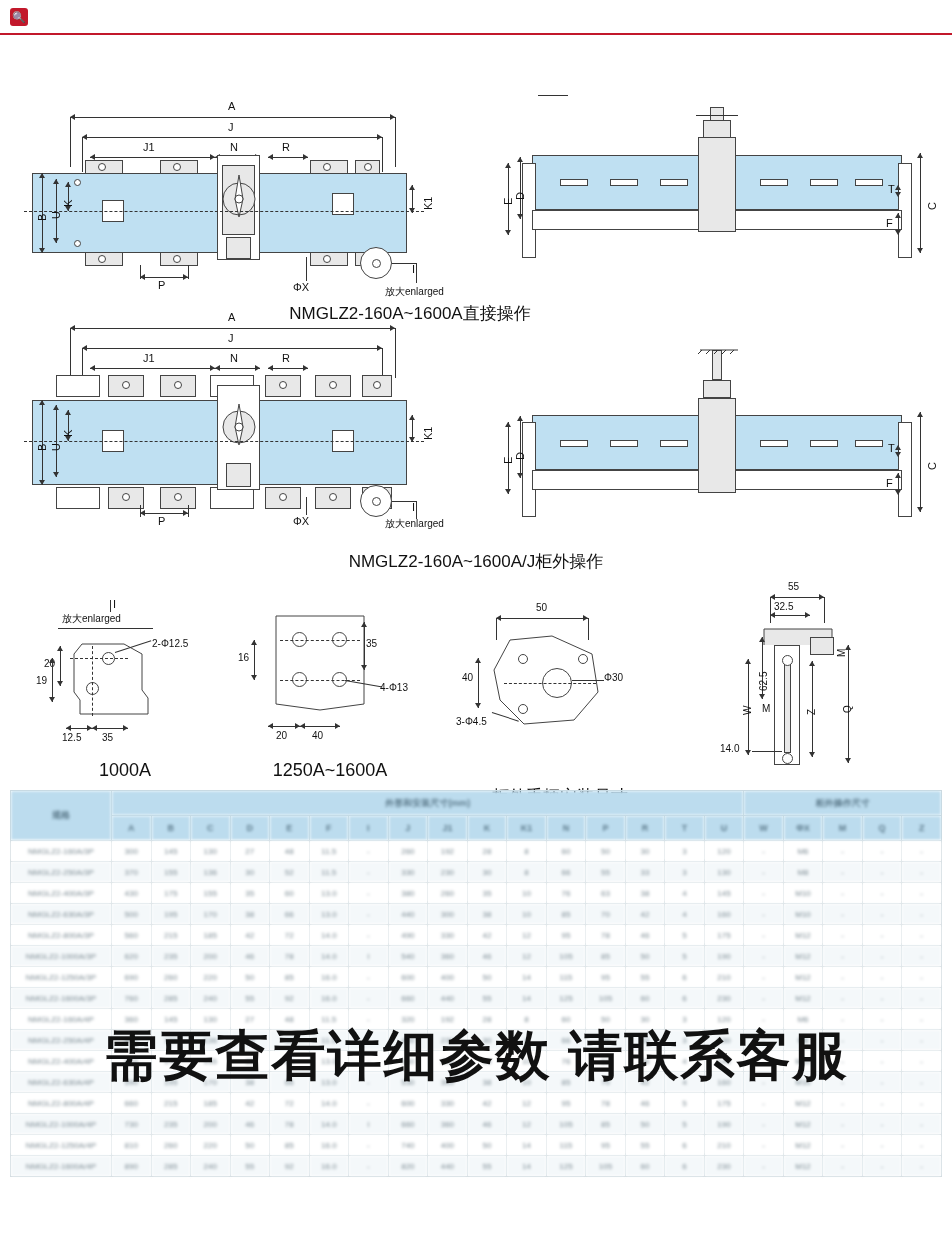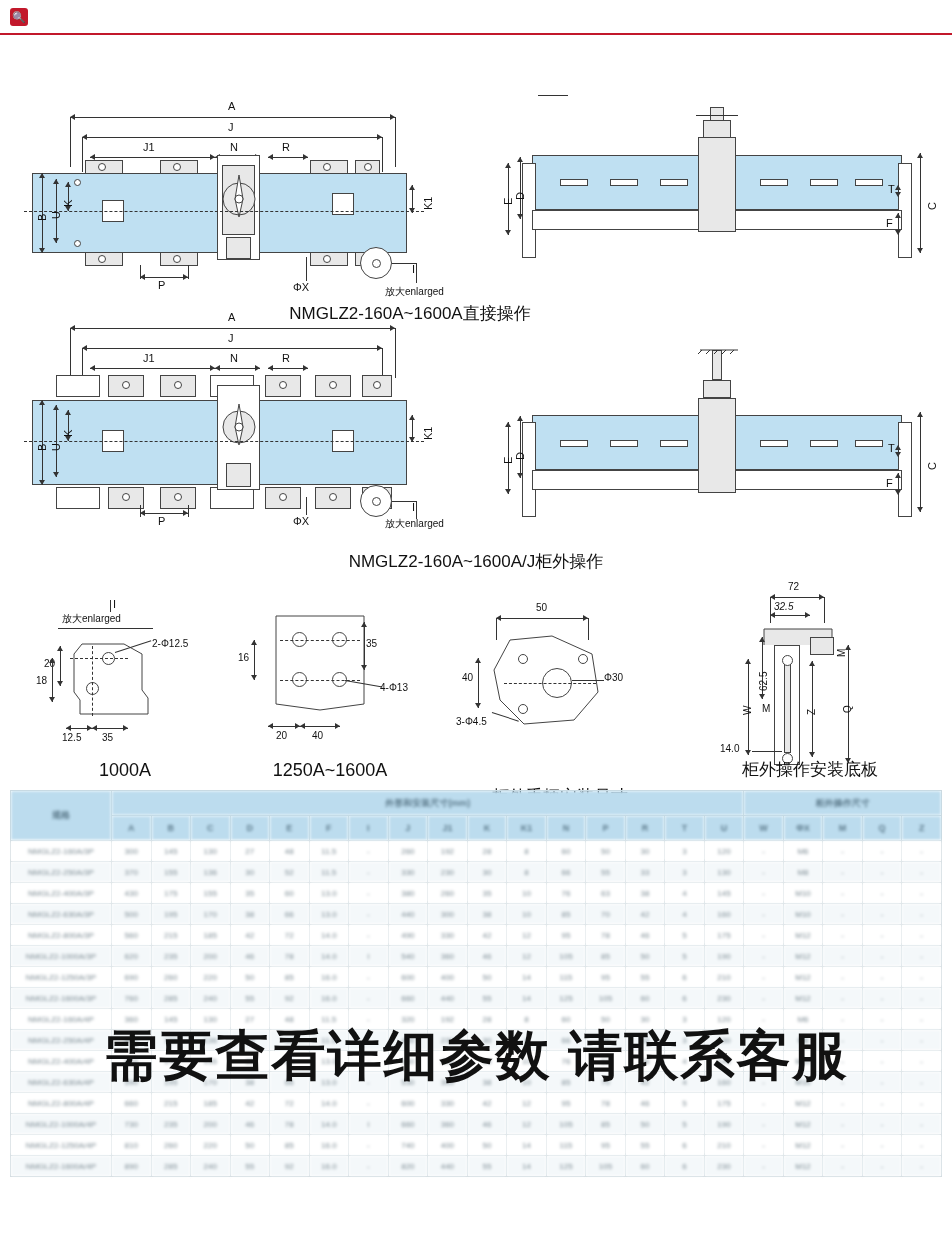--- a/index.html
+++ b/index.html
@@ -299,21 +299,21 @@
   <svg style="position:absolute;left:28px;top:40px;" width="90" height="85">
     <path d="M6 14 L14 4 L56 4 L74 14 L74 50 L80 58 L80 74 L12 74 L12 60 L6 52 Z" fill="#fff" stroke="#444"></path>
   </svg>
   <div class="circ" style="left:62px;top:52px;width:13px;height:13px;"></div>
   <div class="circ" style="left:46px;top:82px;width:13px;height:13px;"></div>
   <div class="dash" style="left:30px;top:58px;width:58px;"></div>
   <div class="ln v" style="left:52px;top:46px;height:70px;border-left:1px dashed #333;background:none;"></div>
   <div class="vdim" style="left:20px;top:46px;height:40px;"></div>
   <div class="lbl-s" style="left:4px;top:58px;">20</div>
   <div class="vdim" style="left:12px;top:58px;height:44px;"></div>
-  <div class="lbl-s" style="left:-4px;top:75px;">18</div>
+  <div class="lbl-s" style="left:-4px;top:75px;">19</div>
   <div class="dimline" style="left:26px;top:128px;width:26px;"></div>
   <div class="lbl-s" style="left:22px;top:132px;text-align:center;">12.5</div>
   <div class="dimline" style="left:52px;top:128px;width:36px;"></div>
   <div class="lbl-s" style="left:62px;top:132px;">35</div>
   <div class="ln h" style="left:75px;top:52px;width:38px;transform:rotate(-18deg);transform-origin:left center;"></div>
   <div class="lbl-s" style="left:112px;top:38px;">2-Φ12.5</div>
   <div class="cap-b" style="left:-10px;top:160px;width:190px;font-size:18px;">1000A</div>
 </div>
 
 <div class="blk" style="left:240px;top:600px;width:200px;height:185px;">
@@ -356,23 +356,23 @@
   <div class="lbl-s" style="left:2px;top:72px;">40</div>
   <div class="ln h" style="left:32px;top:112px;width:28px;transform:rotate(18deg);transform-origin:left center;"></div>
   <div class="lbl-s" style="left:-4px;top:116px;">3-Φ4.5</div>
   <div class="ln h" style="left:112px;top:80px;width:32px;"></div>
   <div class="lbl-s" style="left:144px;top:72px;">Φ30</div>
   <div class="cap-b" style="left:-10px;top:158px;width:220px;font-size:17px;margin-top:27px;">柜外手柄安装尺寸</div>
 </div>
 
 <div class="blk" style="left:700px;top:575px;width:230px;height:210px;">
   <div class="dimline" style="left:70px;top:22px;width:54px;"></div>
-  <div class="lbl-s" style="left:88px;top:6px;">72</div>
+  <div class="lbl-s" style="left:88px;top:6px;">55</div>
   <div class="dimline" style="left:70px;top:40px;width:40px;"></div>
-  <div class="lbl-s" style="left:74px;top:26px;font-style:italic;">32.5</div>
+  <div class="lbl-s" style="left:74px;top:26px;">32.5</div>
   <div class="ln v" style="left:70px;top:22px;height:26px;"></div>
   <div class="ln v" style="left:124px;top:22px;height:26px;"></div>
 
   <svg style="position:absolute;left:60px;top:48px;" width="80" height="26">
     <path d="M4 22 L4 6 L72 6 L72 22" fill="#e8e8e8" stroke="#444"></path>
   </svg>
 
   <div class="white-fill" style="left:74px;top:70px;width:26px;height:120px;"></div>
   <div class="grey-fill" style="left:84px;top:86px;width:7px;height:92px;"></div>
   <div class="circ" style="left:82px;top:178px;width:11px;height:11px;"></div>
@@ -386,21 +386,20 @@
   <div class="ln h" style="left:52px;top:176px;width:30px;"></div>
   <div class="vdim" style="left:48px;top:84px;height:96px;"></div>
   <div class="lbl-s rot" style="left:42px;top:140px;">W</div>
   <div class="lbl-s" style="left:62px;top:128px;">M</div>
   <div class="lbl-s rot" style="left:136px;top:82px;">M</div>
   <div class="vdim" style="left:112px;top:86px;height:96px;"></div>
   <div class="lbl-s rot" style="left:106px;top:140px;">Z</div>
   <div class="vdim" style="left:148px;top:70px;height:118px;"></div>
   <div class="lbl-s rot" style="left:142px;top:138px;">Q</div>
 
-  <div class="cap-b" style="left:-5px;top:183px;width:230px;font-size:17px;">柜外操作安装底板</div>
 </div>
 
 <div class="tbl-wrap">
   <table class="tbl">
     <thead>
       <tr>
         <th rowspan="2" style="width:100px">规格</th>
         <th colspan="16">外形和安装尺寸(mm)</th>
         <th colspan="5">柜外操作尺寸</th>
       </tr>

